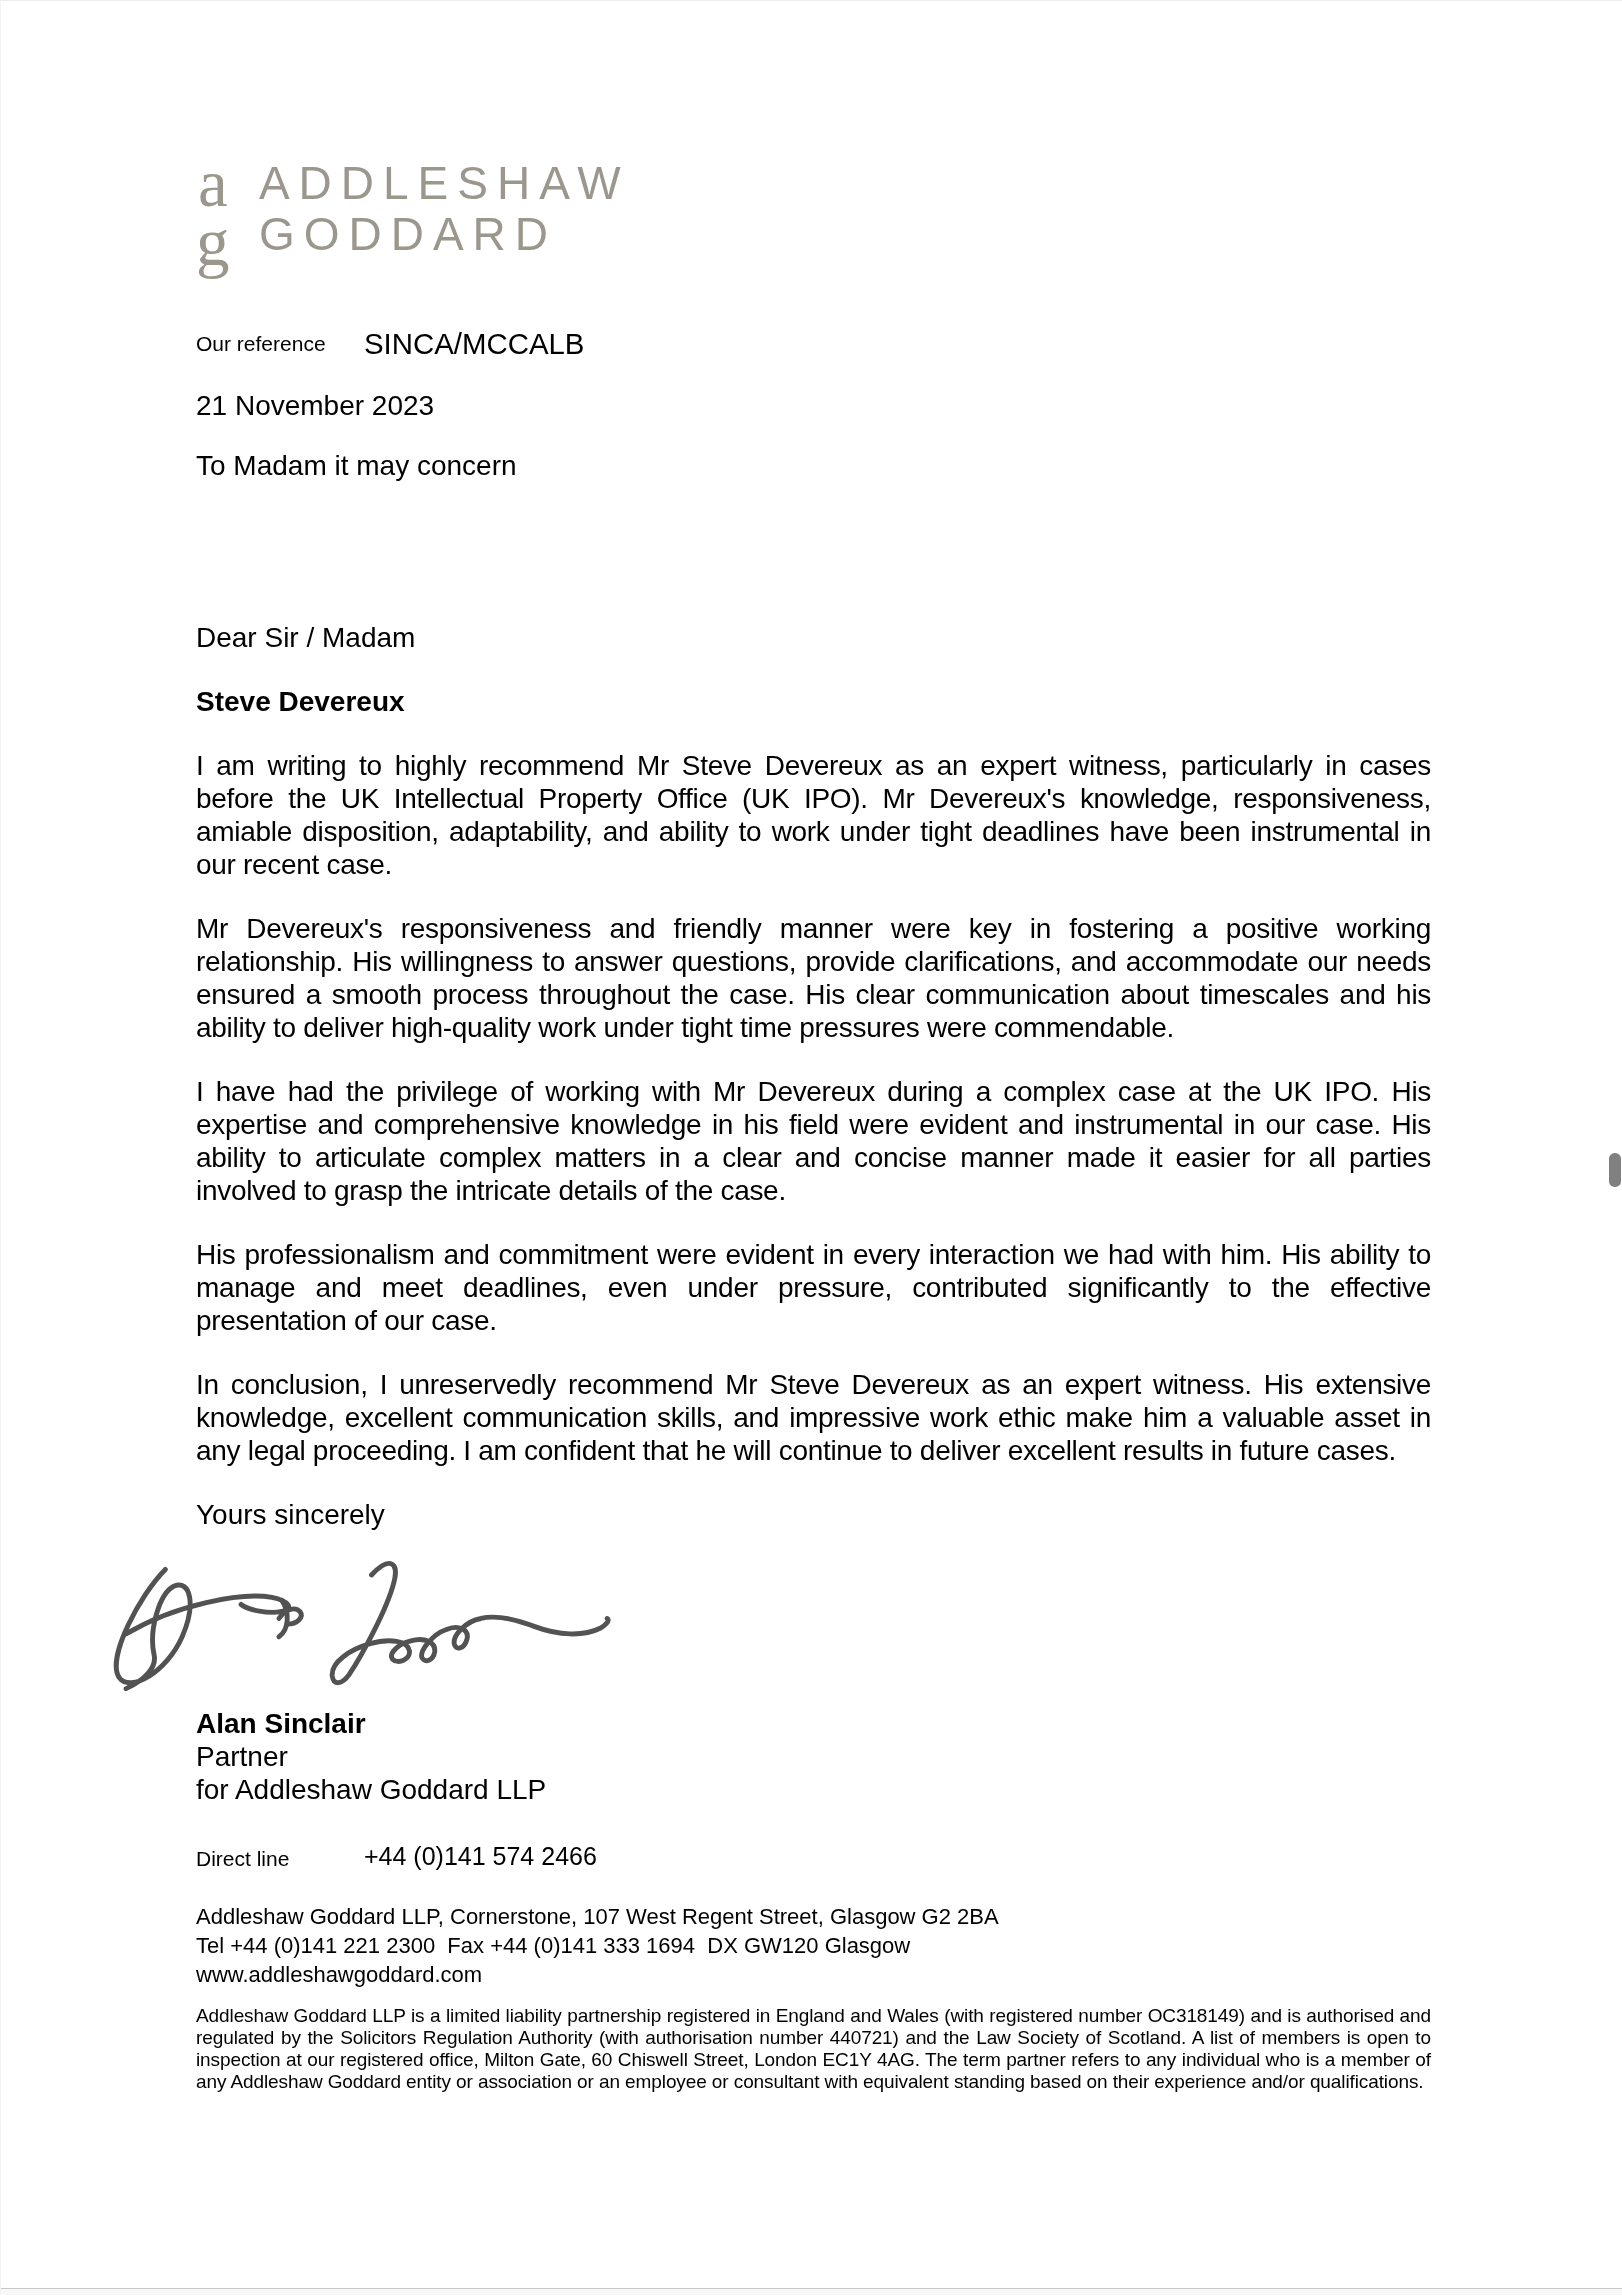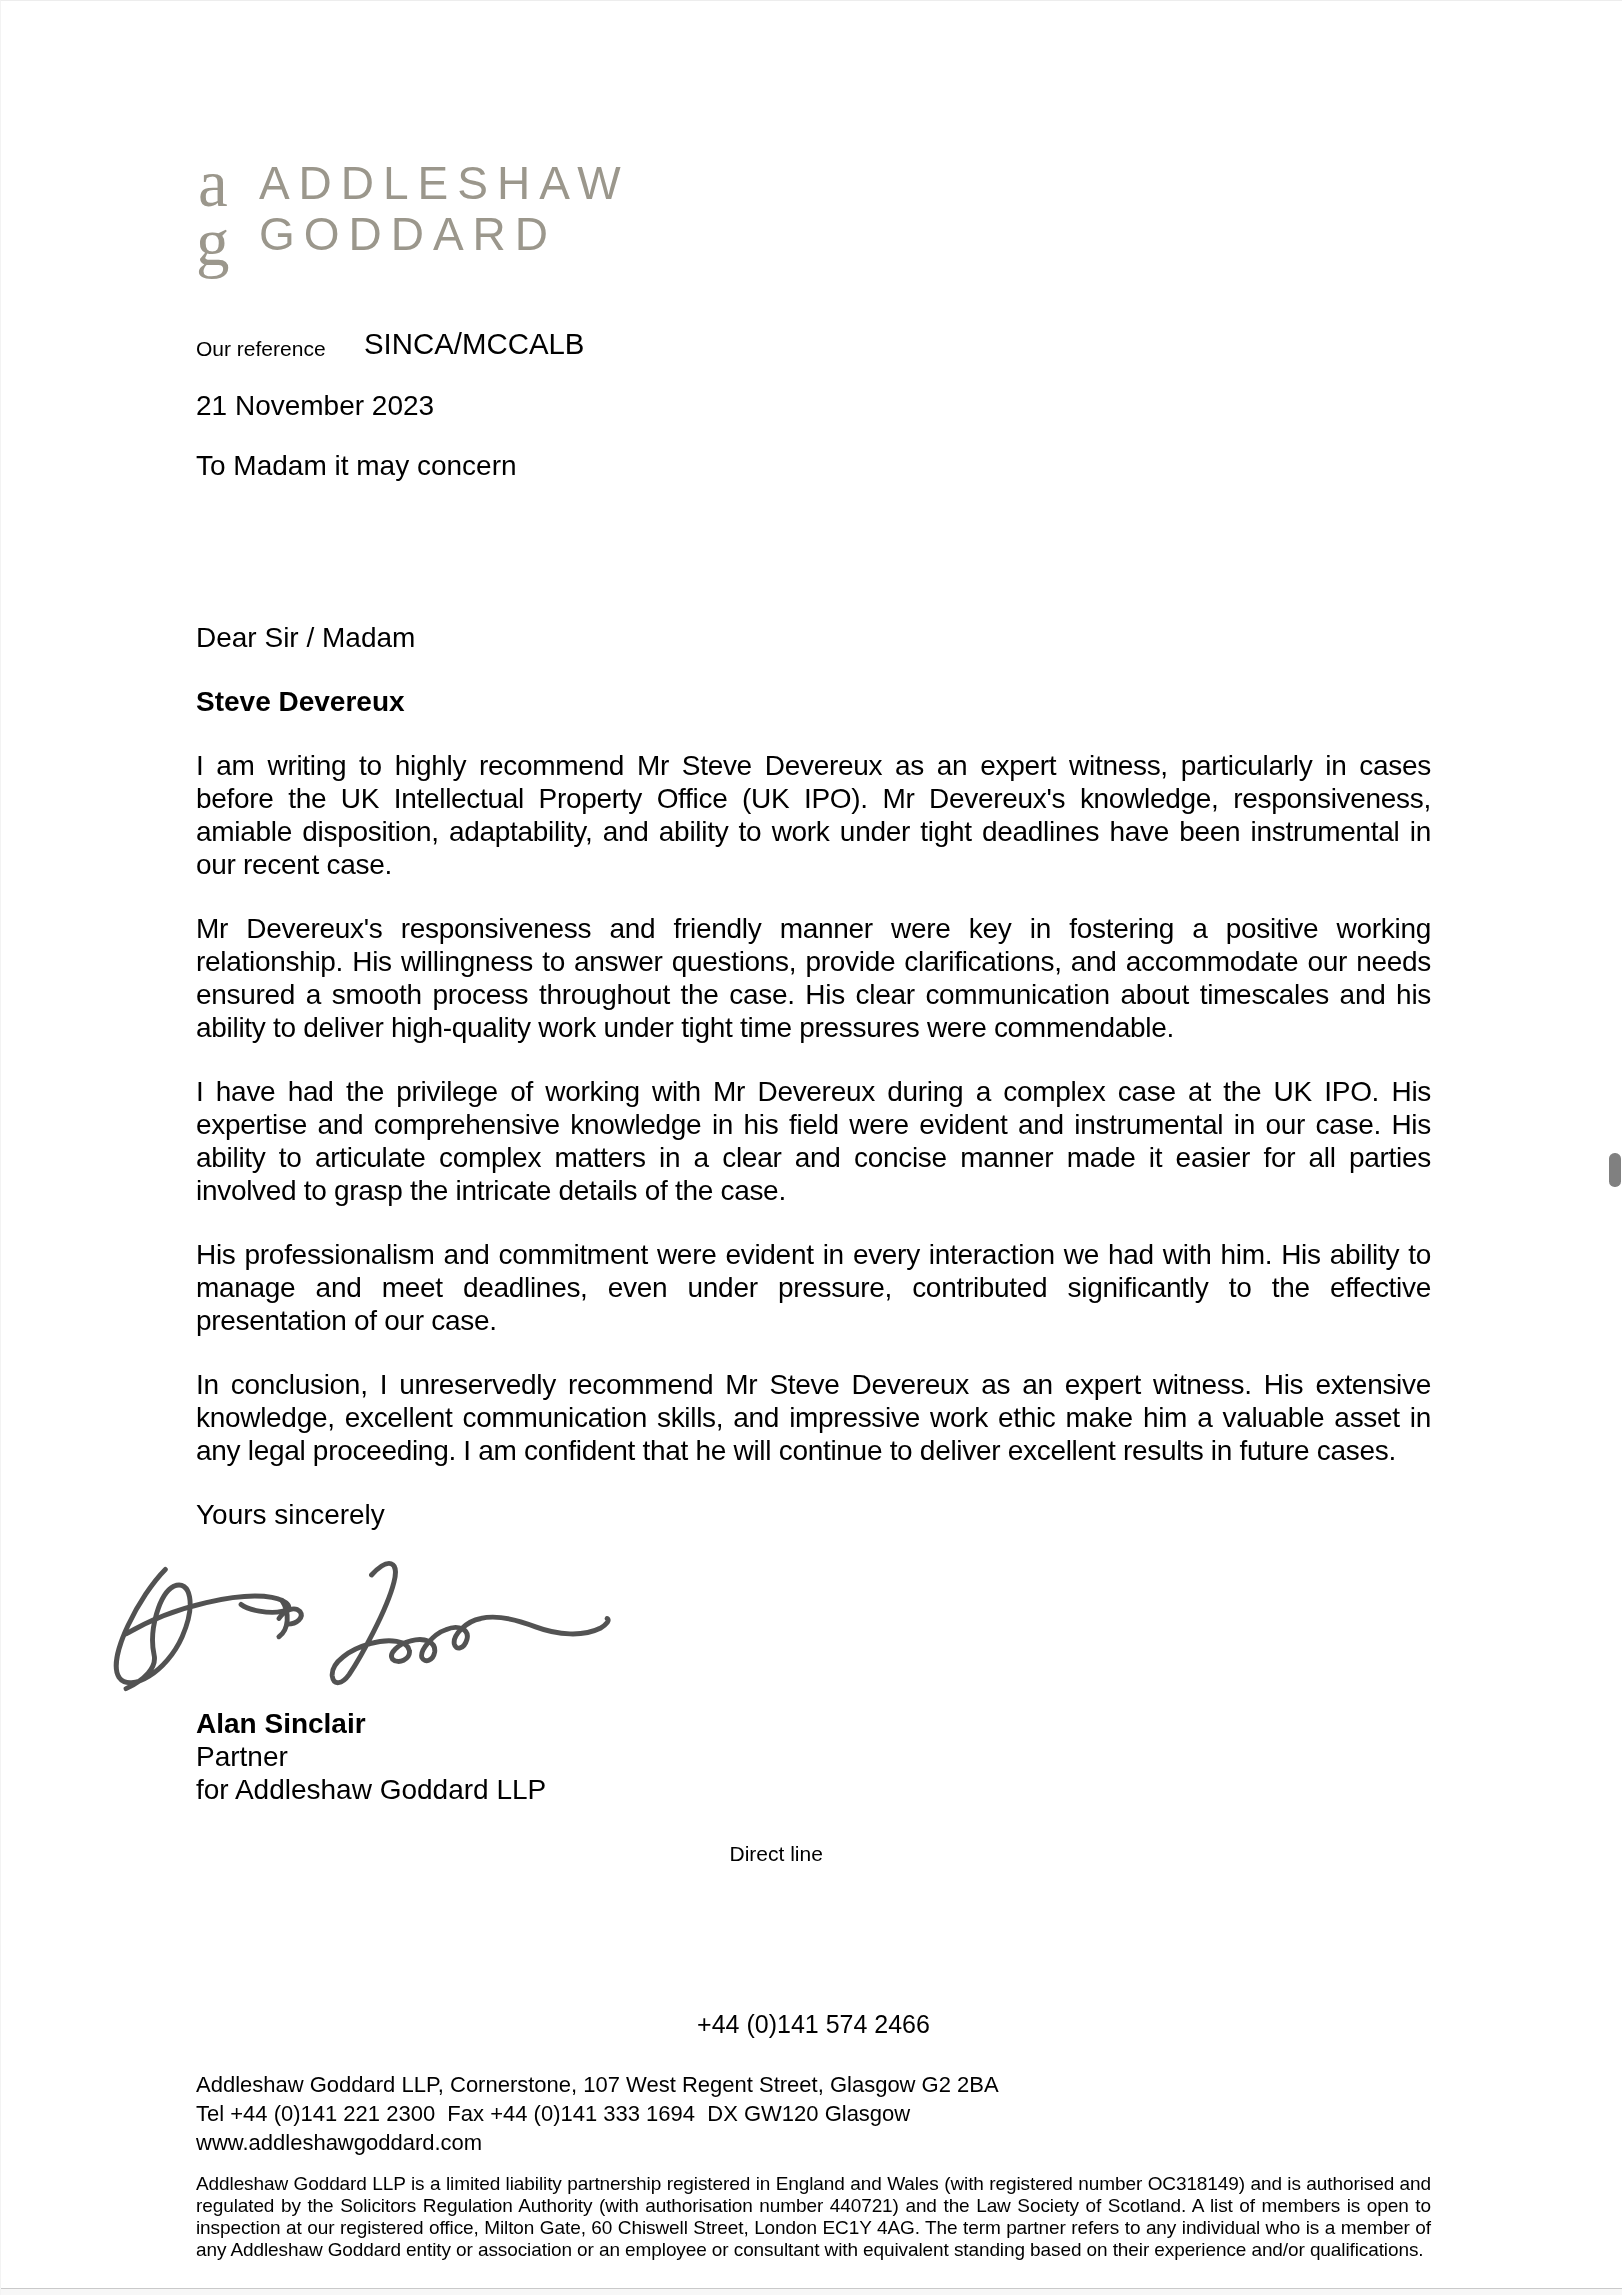--- a/index.html
+++ b/index.html
@@ -32,21 +32,21 @@
   .logo-word {
     font-weight:400;
     font-size:46px;
     line-height:51px;
     letter-spacing:9px;
     color:#9b978c;
     padding-top:4.2px;
   }
 
   
-  .ref-row { display:flex; align-items:flex-end; margin-top:55px; }
+  .ref-row { display:flex; align-items:center; margin-top:55px; }
   .ref-label { font-size:21px; width:168px; flex:0 0 168px; }
   .ref-value { font-size:29.4px; }
 
   .date-line { margin-top:28px; font-size:28px; line-height:33px; }
   .recipient-line { margin-top:27px; font-size:28px; line-height:33px; }
 
   .salutation { margin-top:139px; font-size:28px; line-height:33px; }
   .subject { margin-top:31px; font-size:28px; line-height:33px; font-weight:700; }
 
   
@@ -63,21 +63,21 @@
 
   
   .signature-wrap { margin:19.6px 0 0 -98px; height:149px; }
   .signature-wrap svg { display:block; }
 
   
   .signatory-block { margin-top:7px; font-size:28px; line-height:33px; }
   .signatory-name { font-weight:700; }
 
   .contact-block { margin-top:36px; }
-  .contact-row { display:flex; align-items:center; margin-bottom:9.8px;flex-direction:column; }
+  .contact-row { display:flex; align-items:flex-end; margin-bottom:9.8px; }
   .contact-label { font-size:21px; width:168px; flex:0 0 168px; }
   .contact-value { font-size:25px; white-space:pre-wrap; }
 
   
   .doc-ref { margin-top:105px; font-size:19px; line-height:22px; }
   .address-block { margin-top:31px; font-size:22px; line-height:29.4px; }
   .address-block div { white-space:pre-wrap; }
   .legal {
     margin-top:15.4px;
     font-size:19px;

